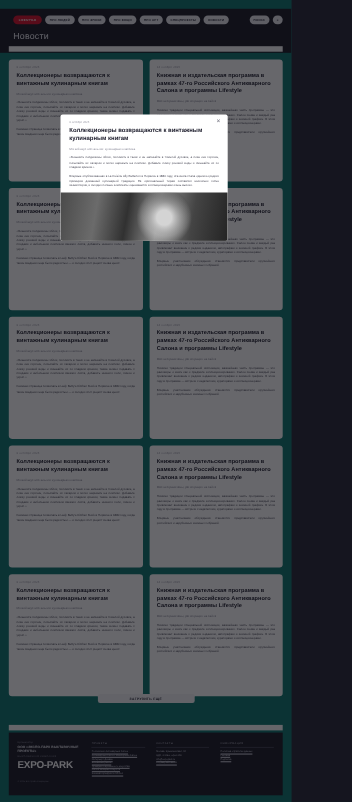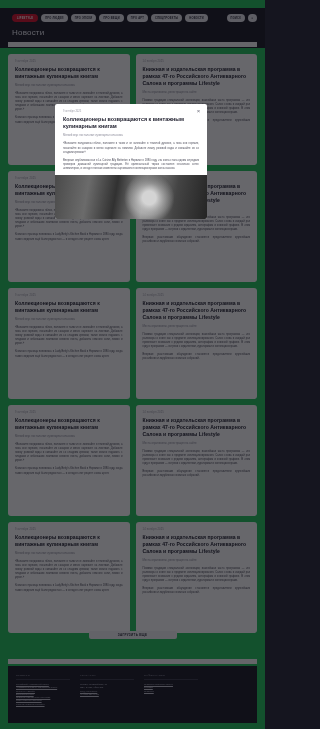--- a/index.html
+++ b/index.html
@@ -4,21 +4,21 @@
 <style>
   * { box-sizing: border-box; margin:0; padding:0; }
   html,body{ background:#15151f; }
   body{
     width:265px; height:729px;
     font-family:"Liberation Sans", sans-serif;
     color:#e8e8ee;
     overflow:hidden;
     position:relative;
   }
-  .page{ position:absolute; inset:0; background:#22c55e; }
+  .page{ position:absolute; inset:0; background:#0f766e; }
 
   
   .topbar{ position:absolute; left:0; right:0; top:8px; height:40px; background:#1b1b26; }
   .navrow{ position:absolute; left:12px; top:5px; right:8px; height:10px; display:flex; align-items:center; gap:3px; }
   .pill{
     height:8px; border-radius:4px; background:#f2f2f5;
     display:flex; align-items:center; justify-content:center;
     padding:0 4px; font-size:2.6px; letter-spacing:.25px;
     color:#2a2a38; white-space:nowrap; font-weight:700; overflow:hidden;
   }
@@ -196,20 +196,27 @@
 
   </div>
 
   <div class="loadmore-wrap">
     <button class="loadmore">ЗАГРУЗИТЬ ЕЩЁ</button>
   </div>
 
   <div class="footbar"></div>
   <div class="footer">
     <div class="f-cols">
+      <div class="f-brand">
+        <div class="f-eyebrow">Организатор</div>
+        <div class="f-org">ООО «ЭКСПО-ПАРК ВЫСТАВОЧНЫЕ ПРОЕКТЫ»</div>
+        <div class="f-tag">ВЫСТАВОЧНАЯ КОМПАНИЯ</div>
+        <div class="f-logo">EXPO-PARK</div>
+        <div class="f-note">© 2025 Все права защищены</div>
+      </div>
 
       <div class="f-col">
         <div class="f-h">ПРОЕКТЫ</div>
         <div class="f-li u">Российский Антикварный Салон</div>
         <div class="f-li u">Антикварный Салон. Ювелирный Салон</div>
         <div class="f-li u">Интерьер / Дизайн</div>
         <div class="f-li u">Блошиный рынок</div>
         <div class="f-li u">Ярмарка современного искусства</div>
         <div class="f-li u">Салон изящных искусств</div>
         <div class="f-li u">Книжная ярмарка non/fiction</div>

